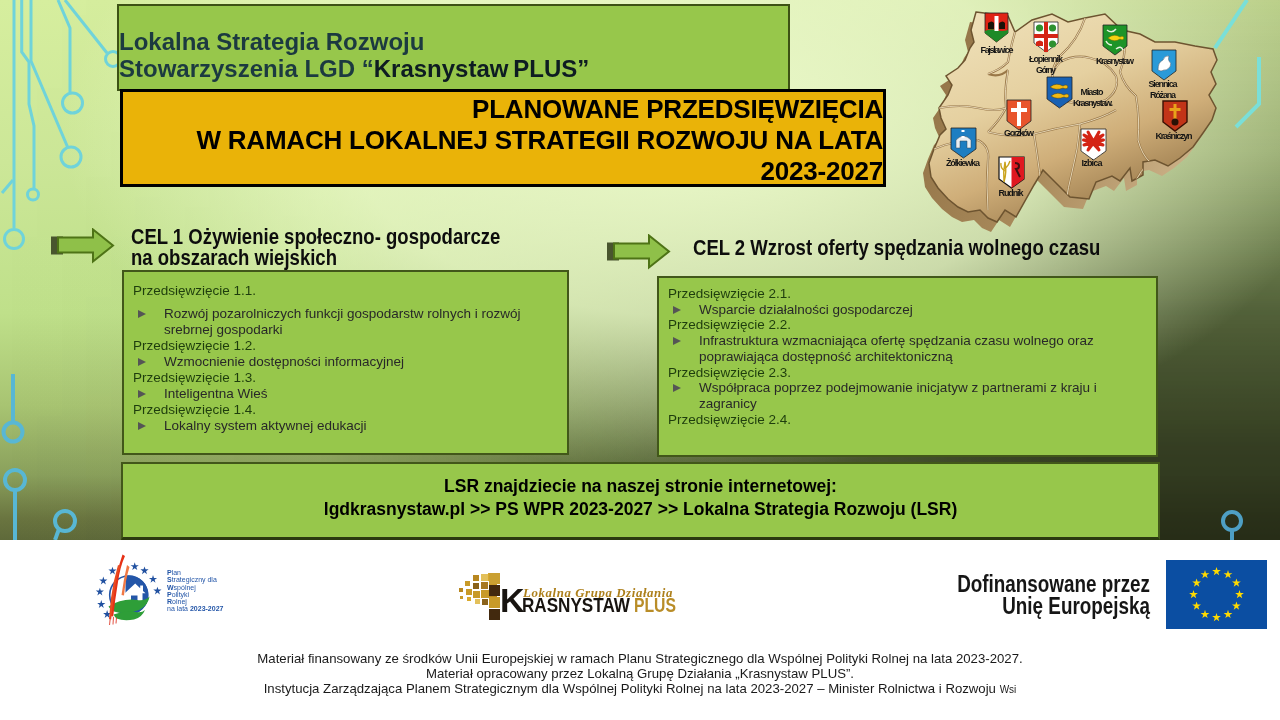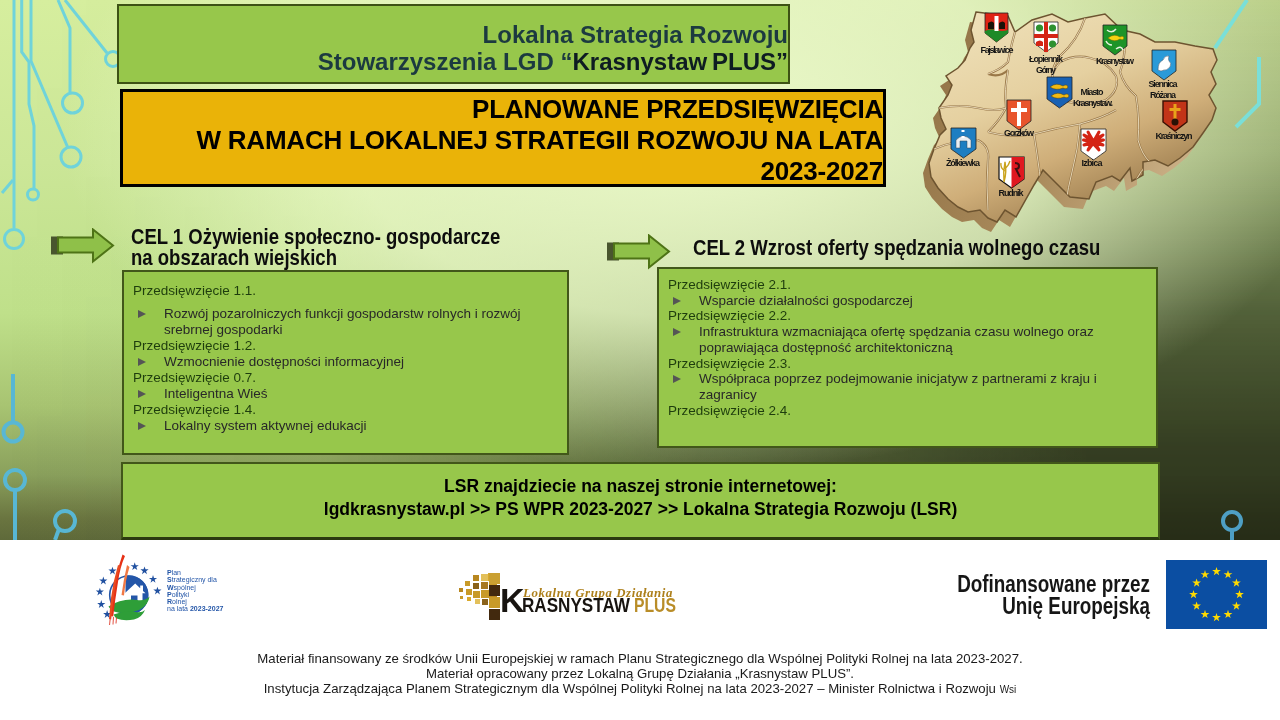--- a/index.html
+++ b/index.html
@@ -9,29 +9,29 @@
 #bgbase{top:0;left:0;width:1280px;height:540px;
  background:linear-gradient(to bottom,#d6ee9e 0%,#cce798 30%,#bfe08a 58%,#a8c472 75%,#8aa05c 88%,#6a7540 96%,#5f6a3a 100%);}
 #bgdark{top:0;left:0;width:1280px;height:540px;
  background:linear-gradient(to right,rgba(25,30,15,0) 0%,rgba(25,30,15,0.05) 25%,rgba(25,30,15,0.62) 55%,rgba(25,30,15,1) 85%,rgba(25,30,15,1) 100%);
  -webkit-mask-image:linear-gradient(to bottom,rgba(0,0,0,0.15) 0%,rgba(0,0,0,0.32) 28%,rgba(0,0,0,0.66) 58%,rgba(0,0,0,0.78) 83%,rgba(0,0,0,0.8) 100%);
  mask-image:linear-gradient(to bottom,rgba(0,0,0,0.15) 0%,rgba(0,0,0,0.32) 28%,rgba(0,0,0,0.66) 58%,rgba(0,0,0,0.78) 83%,rgba(0,0,0,0.8) 100%);}
 #bgtr{top:0;left:0;width:1280px;height:540px;
  background:radial-gradient(ellipse 640px 340px at 700px 130px,rgba(238,252,205,0.95) 0%,rgba(238,252,205,0.72) 55%,rgba(238,252,205,0) 100%);}
 
 #titlebox{left:117px;top:4px;width:669px;height:60.5px;background:#97c74b;border:2px solid #3d5214;
- text-align:right;color:#1c3a40;font-weight:bold;font-size:24px;line-height:27.4px;padding-top:15px;}
+ text-align:left;color:#1c3a40;font-weight:bold;font-size:24px;line-height:27.4px;padding-top:22px;}
 #orangebox{left:120px;top:89px;width:760px;height:90px;background:#eab308;border:3px solid #000;
  text-align:right;color:#000;font-weight:bold;font-size:26px;line-height:31px;padding-top:2px;letter-spacing:-0.2px;}
 .celhead{color:#0d0d0d;font-weight:bold;font-size:21.3px;line-height:21.2px;transform:scaleX(0.87);transform-origin:0 0;}
 #cel1head{left:131px;top:227px;width:480px;}
 #cel2head{left:693px;top:238px;width:540px;}
 .greenbox{background:#97c74b;border:2px solid #42571a;}
 #cel1box{left:122px;top:270px;width:443px;height:181px;}
-#cel2box{left:657px;top:267px;width:497px;height:177px;}
+#cel2box{left:657px;top:276px;width:497px;height:177px;}
 .bt{color:#1e3d0d;font-weight:normal;font-size:13.5px;}
 .bi{color:#282828;font-size:13.5px;}
 .cnt{padding:11px 8px 0 9px;}
 #cel2box .cnt{padding-top:8px;}
 #cel1box .cnt{line-height:16px;}
 #cel1box .cnt > div:nth-child(2){margin-top:7px;}
 #cel2box .cnt{line-height:15.7px;}
 .li{position:relative;padding-left:31px;}
 .li:before{content:"";position:absolute;left:5px;top:4px;width:0;height:0;
  border-left:8px solid #555;border-top:4.5px solid transparent;border-bottom:4.5px solid transparent;}
@@ -220,21 +220,21 @@
     <rect x="1" y="8.5" width="12" height="18" fill="#49552e"></rect>
     <path d="M8,9.5 H43 V1.5 L63,17.5 L43,33.5 V24.5 H8 Z" fill="#8fc049" stroke="#4e7316" stroke-width="2"></path>
   </svg>
   <div class="abs celhead" id="cel1head">CEL 1 Ożywienie społeczno- gospodarcze<br>na obszarach wiejskich</div>
   <div class="abs greenbox" id="cel1box">
       <div class="cnt">
     <div class="bt">Przedsięwzięcie 1.1.</div>
     <div class="bi li">Rozwój pozarolniczych funkcji gospodarstw rolnych i rozwój srebrnej gospodarki</div>
     <div class="bt">Przedsięwzięcie 1.2.</div>
     <div class="bi li">Wzmocnienie dostępności informacyjnej</div>
-    <div class="bt">Przedsięwzięcie 0.7.</div>
+    <div class="bt">Przedsięwzięcie 1.3.</div>
     <div class="bi li">Inteligentna Wieś</div>
     <div class="bt">Przedsięwzięcie 1.4.</div>
     <div class="bi li">Lokalny system aktywnej edukacji</div>
   </div>
     </div>
 
   <svg class="abs" style="left:606px;top:234px" width="66" height="36" viewBox="0 0 66 36">
     <rect x="1" y="8.5" width="12" height="18" fill="#49552e"></rect>
     <path d="M8,9.5 H43 V1.5 L63,17.5 L43,33.5 V24.5 H8 Z" fill="#8fc049" stroke="#4e7316" stroke-width="2"></path>
   </svg>

